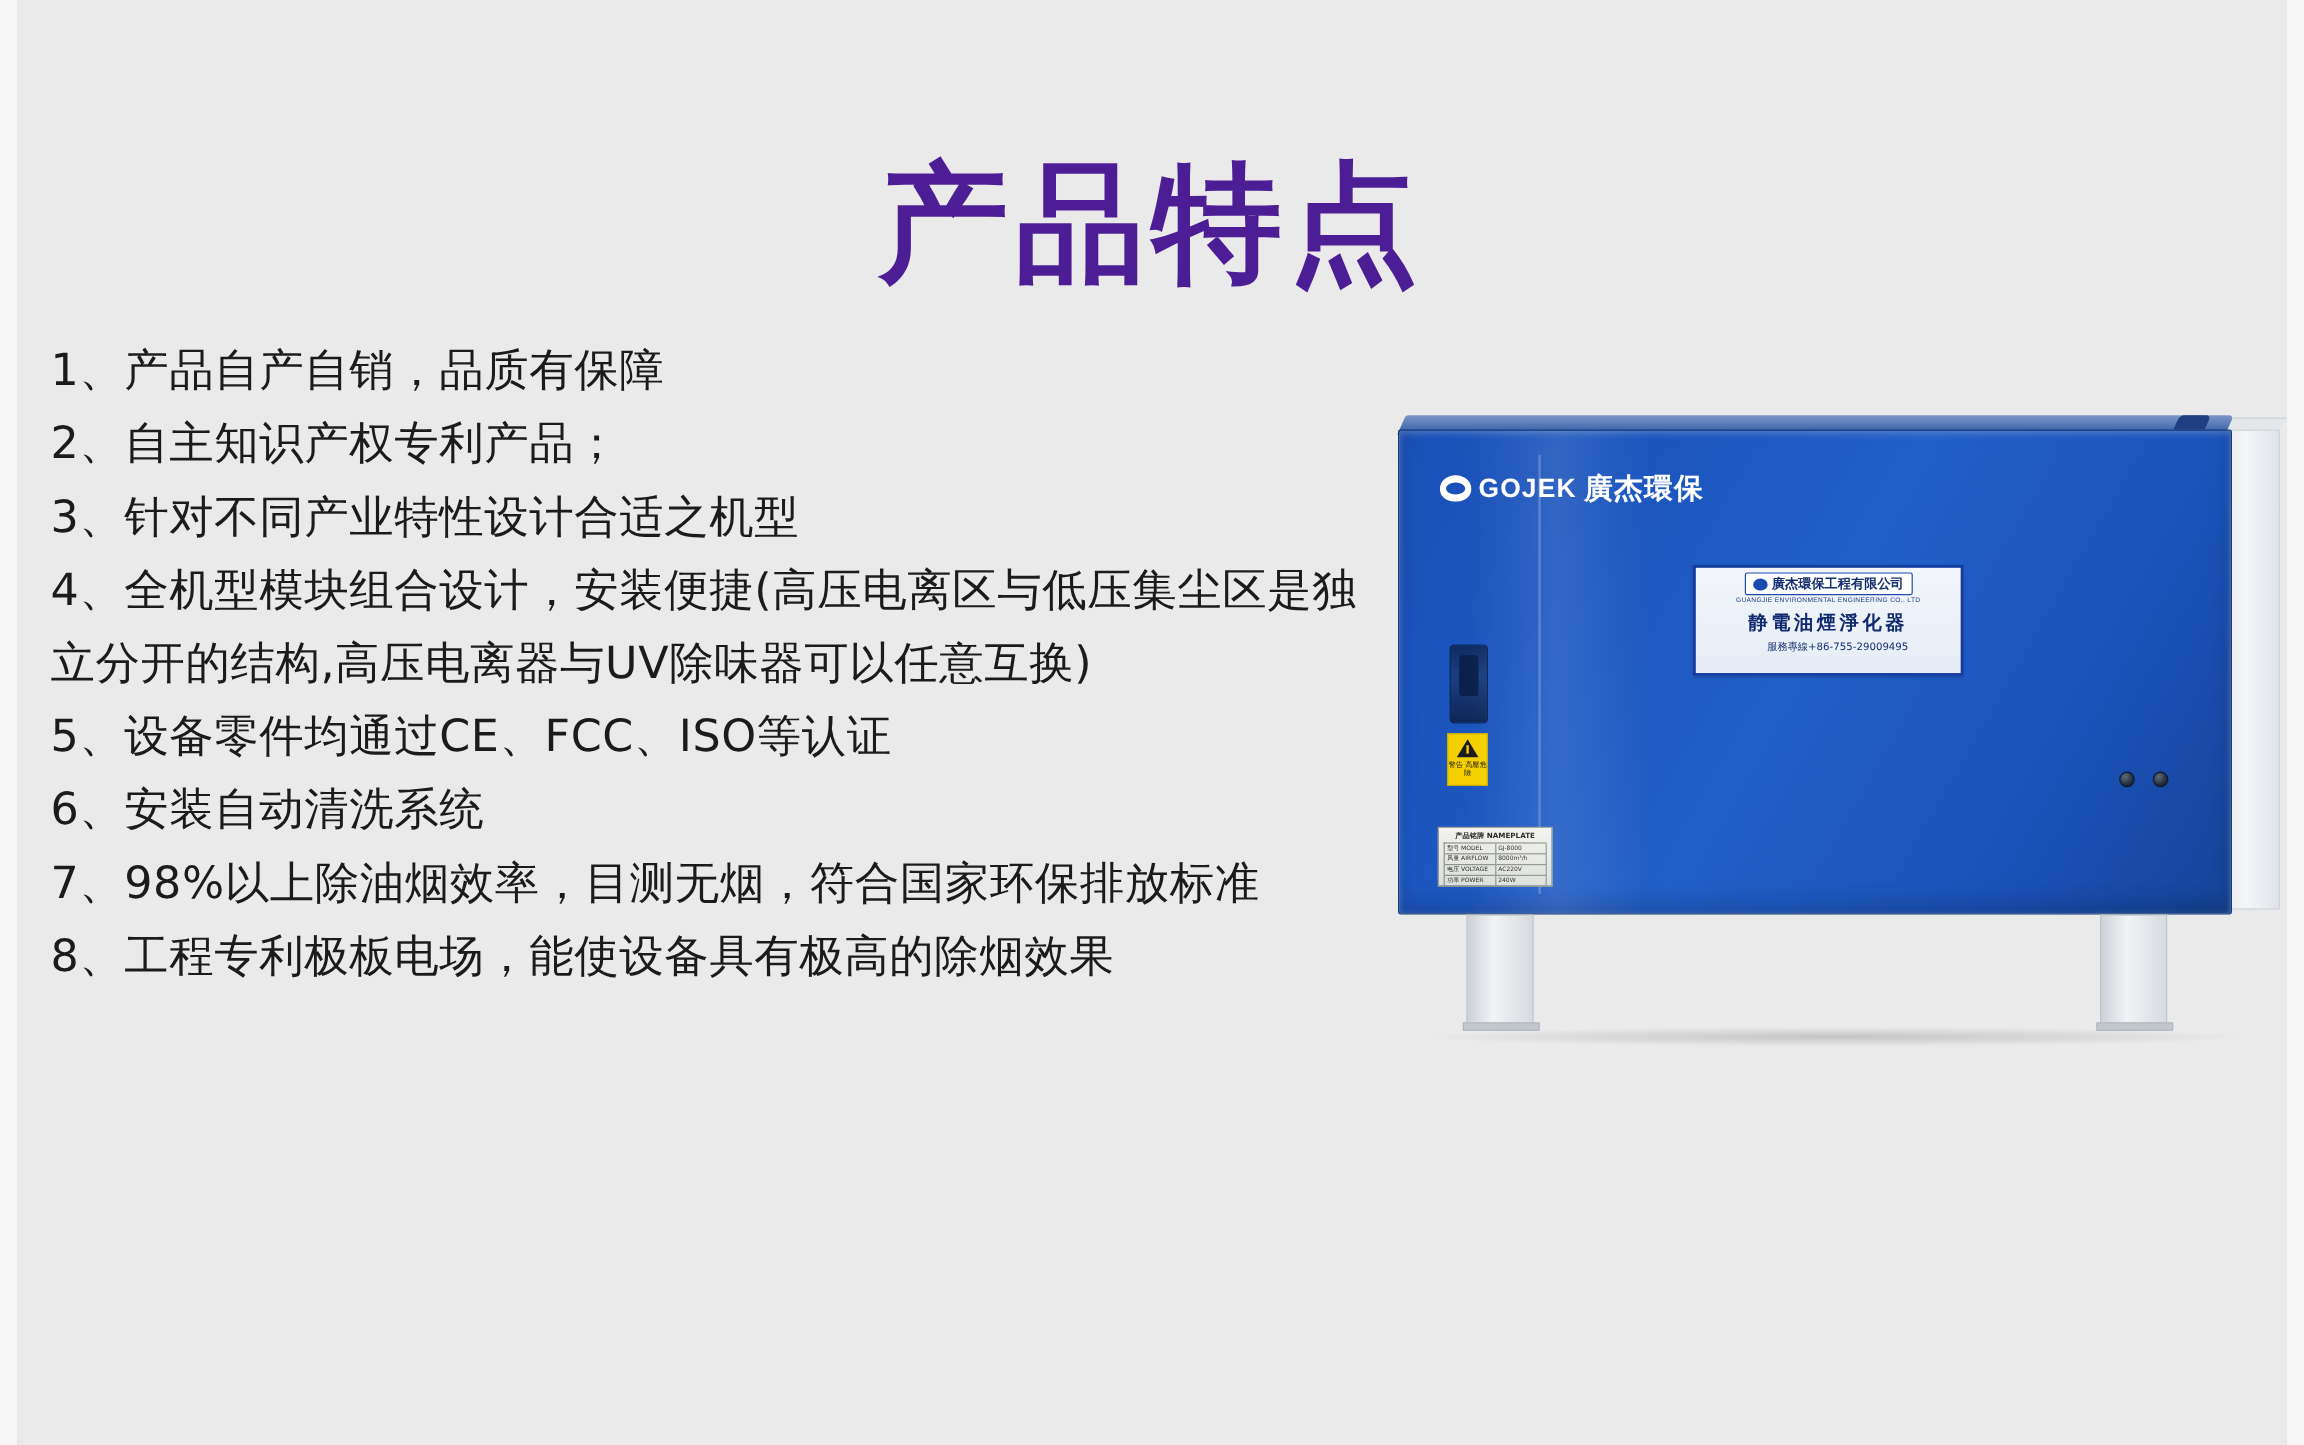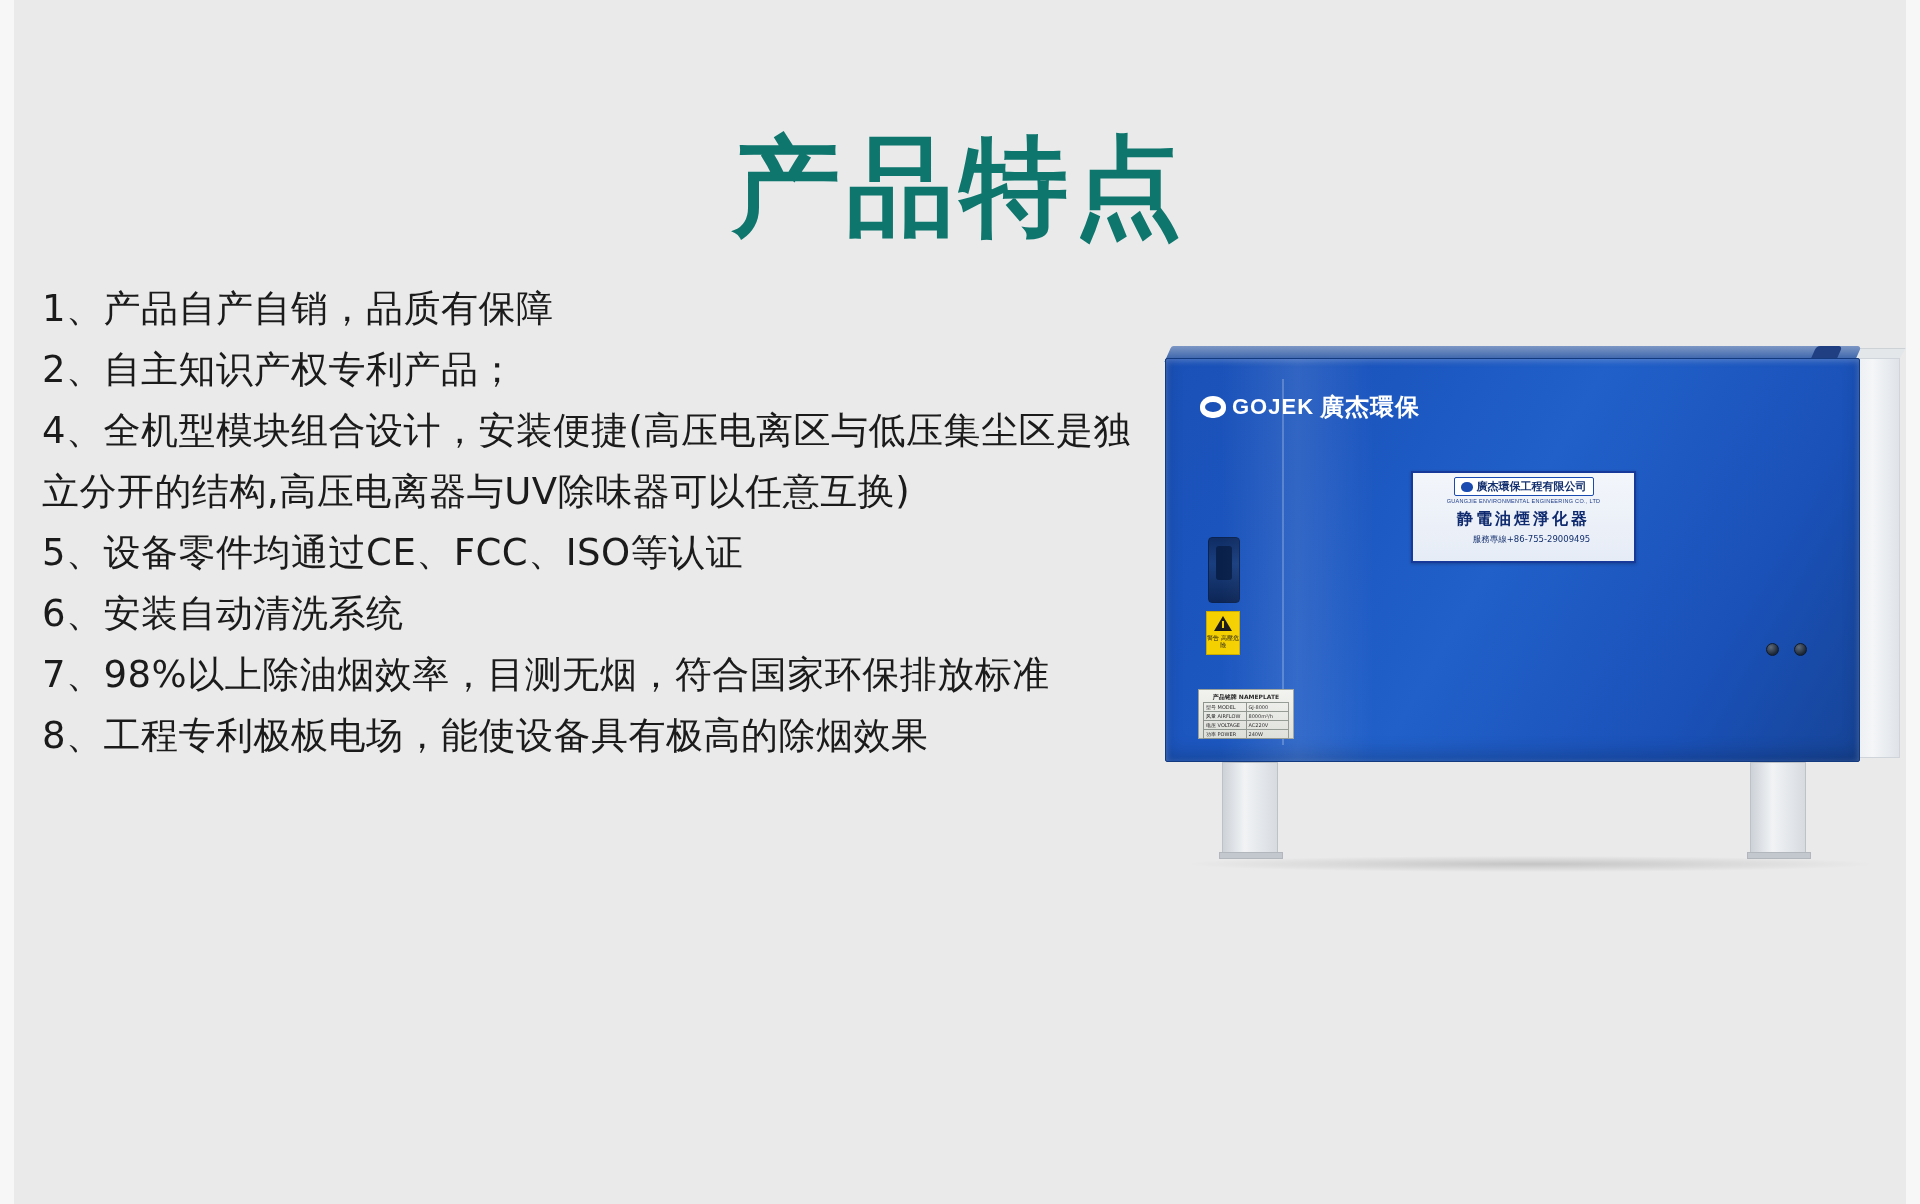--- a/index.html
+++ b/index.html
@@ -30,21 +30,21 @@
   
   .title {
     position: absolute;
     top: 55px;
     left: 0;
     width: 1920px;
     text-align: center;
     font-size: 108px;
     line-height: 1.12;
     font-weight: 700;
-    color: #0f766e;
+    color: #4c1d95;
     letter-spacing: 6px;
     font-family: "DejaVu Sans", "Liberation Sans", sans-serif;
   }
 
   
   .feature-list {
     position: absolute;
     top: 278px;
     left: 42px;
     width: 1290px;
@@ -406,20 +406,21 @@
 <body>
 
 <div class="page-edge-left"></div>
 <div class="page-edge-right"></div>
 
 <h1 class="title">产品特点</h1>
 
 <div class="feature-list">
   <div class="feature-item">1、产品自产自销，品质有保障</div>
   <div class="feature-item">2、自主知识产权专利产品；</div>
+  <div class="feature-item">3、针对不同产业特性设计合适之机型</div>
   <div class="feature-item wrapped">4、全机型模块组合设计，安装便捷(高压电离区与低压集尘区是独立分开的结构,高压电离器与UV除味器可以任意互换)</div>
   <div class="feature-item">5、设备零件均通过CE、FCC、ISO等认证</div>
   <div class="feature-item">6、安装自动清洗系统</div>
   <div class="feature-item">7、98%以上除油烟效率，目测无烟，符合国家环保排放标准</div>
   <div class="feature-item">8、工程专利极板电场，能使设备具有极高的除烟效果</div>
 </div>
 
 <div class="product">
 
   <div class="cabinet-side-top"></div>

